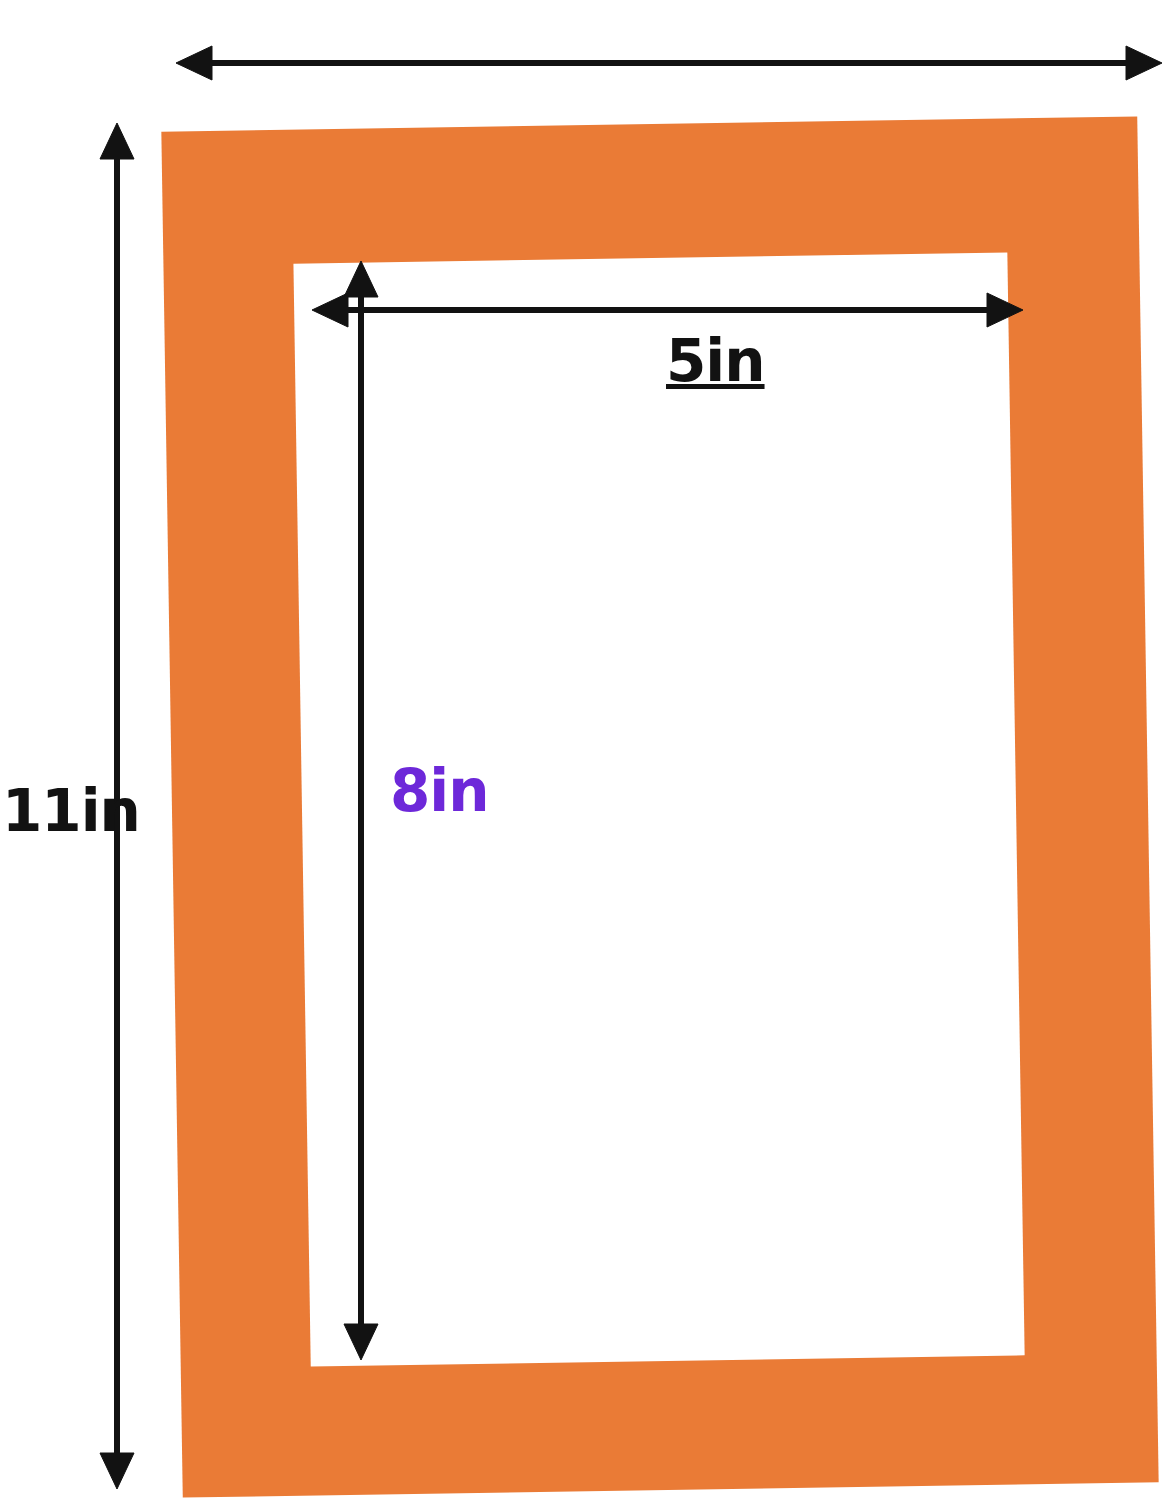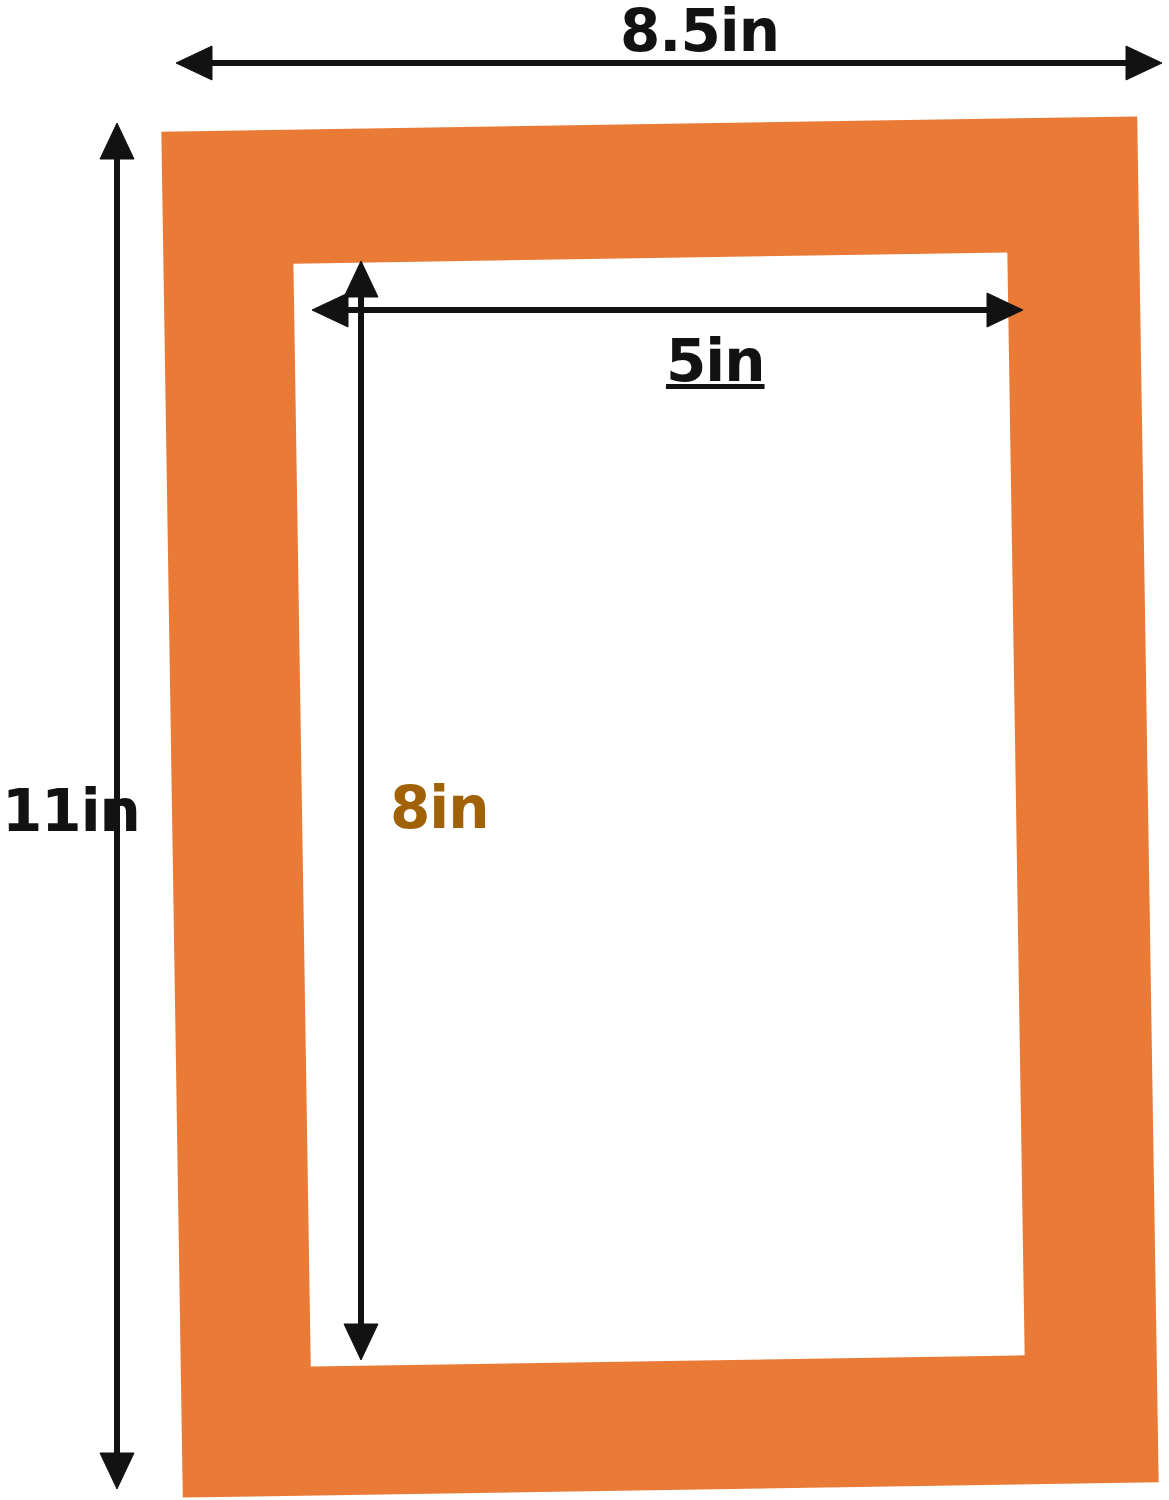--- a/index.html
+++ b/index.html
@@ -78,21 +78,20 @@
       <polygon points="1023,310 987,293 987,327"></polygon>
     </g>
 
     <g stroke="#121212" fill="#121212">
       <line x1="361" y1="289" x2="361" y2="1332" stroke-width="6"></line>
       <polygon points="361,261 344,297 378,297"></polygon>
       <polygon points="361,1360 344,1324 378,1324"></polygon>
     </g>
   </svg>
 
-  <div class="dim-label" id="label-outer-width" style="color: rgb(18, 18, 18);">8.5in</div>
 
   <div class="dim-label" id="label-outer-height" style="color: rgb(18, 18, 18);">11in</div>
 
   <div class="dim-label" id="label-inner-width" style="color: rgb(18, 18, 18); text-decoration: underline;">5in</div>
 
-  <div class="dim-label" id="label-inner-height" style="color: #a16207; margin-top: 17px;">8in</div>
+  <div class="dim-label" id="label-inner-height" style="color: #6d28d9;">8in</div>
 
 </div>
 
 </body></html>

